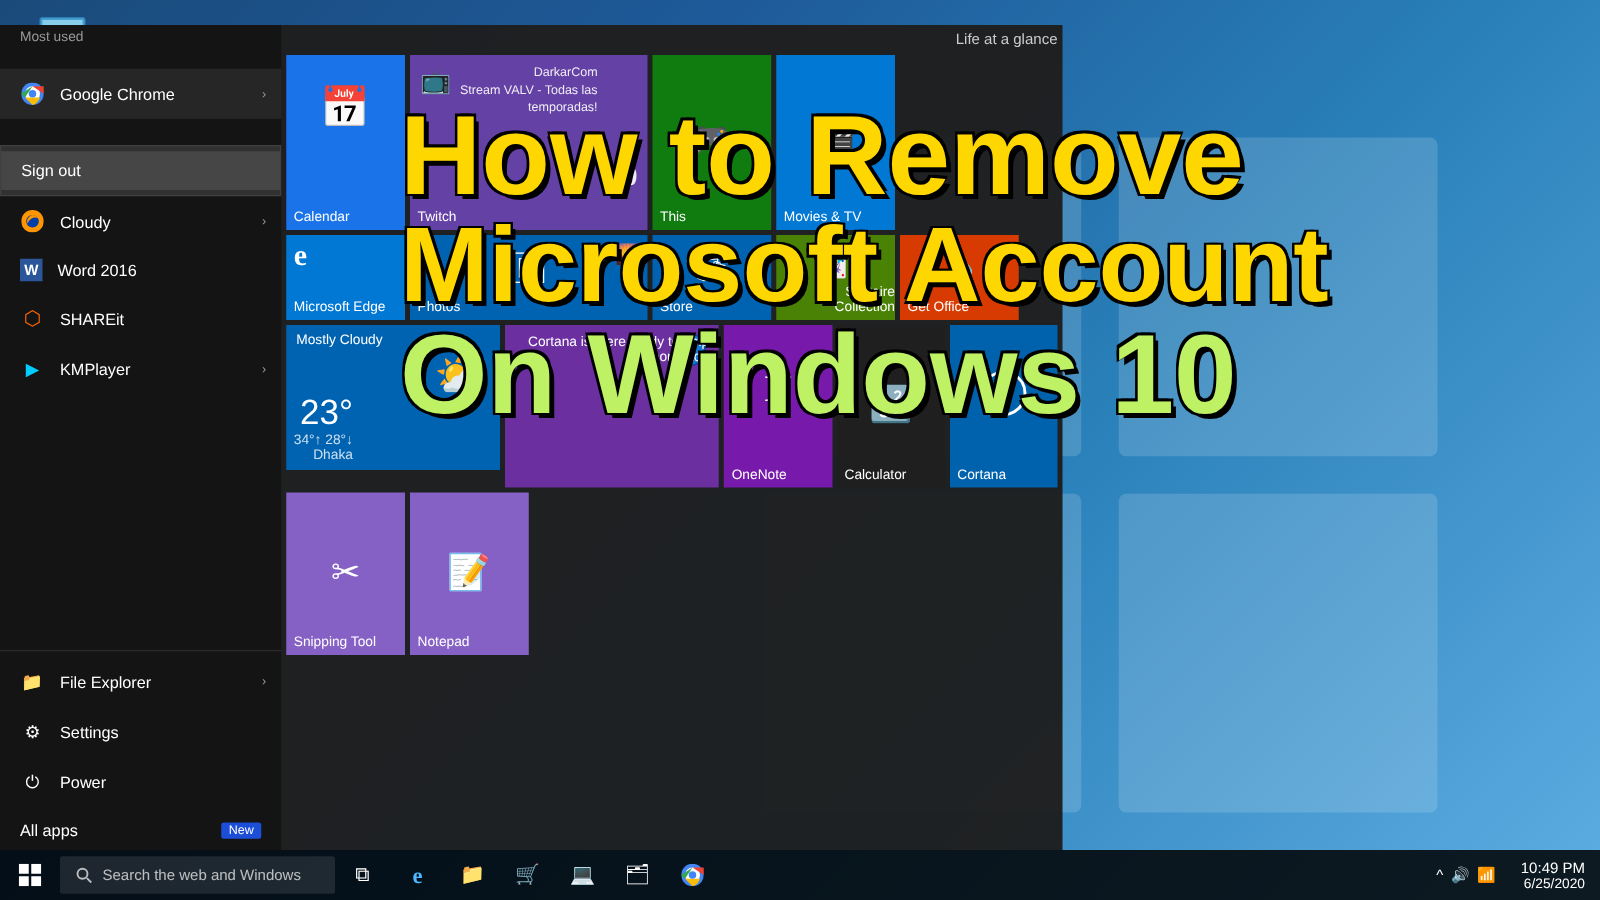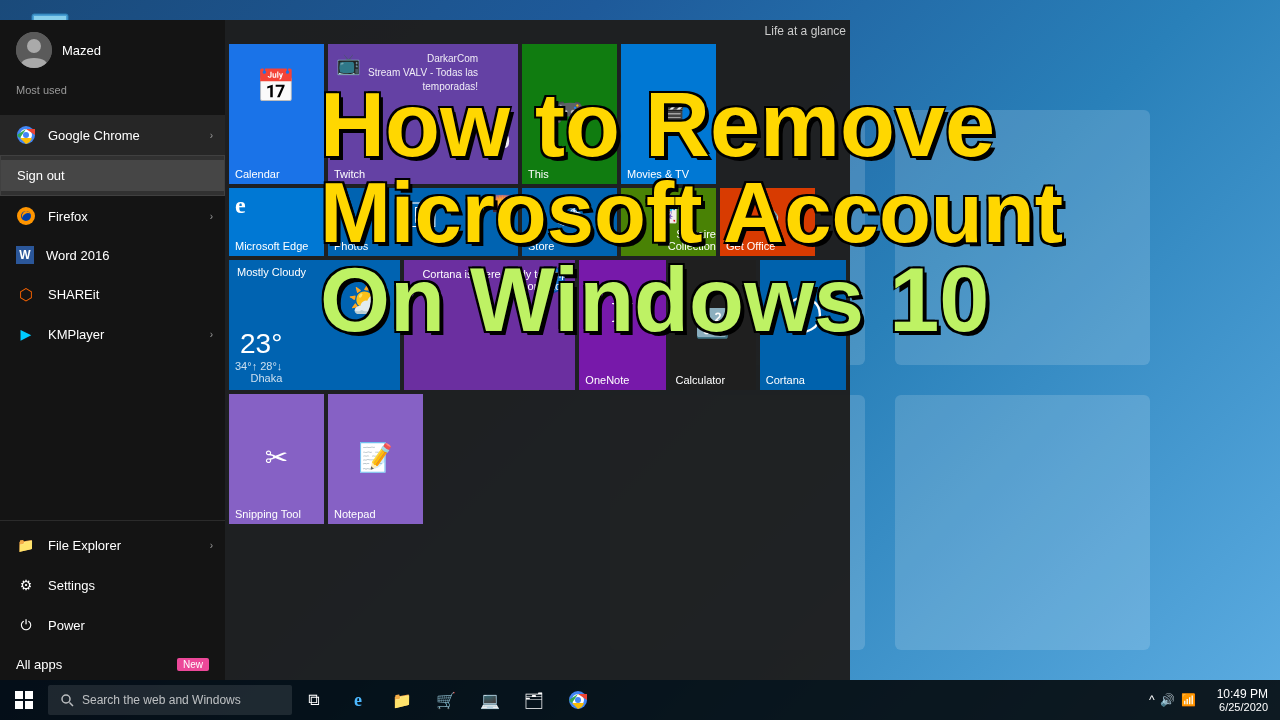--- a/index.html
+++ b/index.html
@@ -186,20 +186,21 @@
       right: 12px;
       font-size: 10px;
       color: #999;
     }
 
     
     .sign-out-box {
       background: rgba(50,50,50,0.98);
       border: 1px solid rgba(100,100,100,0.3);
       padding: 4px 0;
+      margin-top: 21px;
     }
     .sign-out-item {
       background: rgba(255,255,255,0.1);
       padding: 8px 16px;
       color: white;
       font-size: 13px;
       cursor: pointer;
     }
 
     
@@ -297,21 +298,21 @@
       height: 68px;
       background: #498205;
     }
     .tile-getoffice {
       width: 95px;
       height: 68px;
       background: #d83b01;
     }
     .tile-weather {
       width: 190px;
-      height: 130px;
+      height: 116px;
       background: #0063b1;
     }
     .tile-cortana-msg {
       width: 190px;
       height: 130px;
       background: #6b2fa0;
     }
     .tile-onenote {
       width: 95px;
       height: 130px;
@@ -342,21 +343,21 @@
     .all-apps-row {
       display: flex;
       align-items: center;
       justify-content: space-between;
       padding: 8px 16px;
       cursor: pointer;
       color: white;
       font-size: 13px;
     }
     .new-badge {
-      background: #ec4899;
+      background: #1d4ed8;
       color: white;
       font-size: 10px;
       padding: 1px 6px;
       border-radius: 2px;
     }
 
     
     .taskbar {
       position: absolute;
       bottom: 0;
@@ -383,21 +384,21 @@
       cursor: pointer;
       color: white;
       font-size: 18px;
     }
     .taskbar-search {
       display: flex;
       align-items: center;
       background: rgba(255,255,255,0.1);
       border-radius: 2px;
       padding: 4px 12px;
-      width: 244px;
+      width: 220px;
       height: 30px;
       gap: 8px;
       cursor: text;
     }
     .taskbar-search-text {
       color: rgba(255,255,255,0.7);
       font-size: 12px;
     }
     .taskbar-icon-btn {
       width: 44px;
@@ -572,30 +573,20 @@
 <div class="overlay-text">
   <div class="overlay-title">How to  Remove</div>
   <div class="overlay-subtitle">Microsoft Account</div>
   <div class="overlay-line3">On Windows 10</div>
 </div>
 
 <div class="start-menu">
 
   <div class="start-left">
 
-    <div class="user-section">
-      <div class="user-avatar">
-        <svg width="36" height="36" viewBox="0 0 36 36">
-          <circle cx="18" cy="18" r="18" fill="#5a5a5a"></circle>
-          <circle cx="18" cy="14" r="7" fill="#aaa"></circle>
-          <path d="M4 36 Q4 26 18 26 Q32 26 32 36 Z" fill="#aaa"></path>
-        </svg>
-      </div>
-      <span class="user-name">Mazed</span>
-    </div>
 
     <div class="section-label">Most used</div>
 
     <div class="menu-item" style="background: rgba(255,255,255,0.08);">
       <div class="menu-item-icon">
         <svg width="18" height="18" viewBox="0 0 18 18">
           <circle cx="9" cy="9" r="9" fill="#4285f4"></circle>
           <circle cx="9" cy="9" r="6" fill="white"></circle>
           <path d="M9 3 L18 3 A9 9 0 0 1 18 9 Z" fill="#ea4335"></path>
           <path d="M9 3 L3 12 A9 9 0 0 1 0 9 Z" fill="#34a853"></path>
@@ -612,21 +603,21 @@
     </div>
 
     <div class="menu-item">
       <div class="menu-item-icon">
         <svg width="18" height="18" viewBox="0 0 18 18">
           <circle cx="9" cy="9" r="9" fill="#ff9500"></circle>
           <circle cx="9" cy="9" r="5" fill="#003eaa"></circle>
           <path d="M9 4 Q12 4 14 7 Q11 5 8 7 Q6 8 5 11 Q4 8 6 6 Q7 4 9 4Z" fill="#ff9500"></path>
         </svg>
       </div>
-      <span>Firefox</span>
+      <span>Cloudy</span>
       <span class="menu-item-arrow">›</span>
     </div>
 
     <div class="menu-item">
       <div class="menu-item-icon" style="background:#2b579a; color:white; font-size:12px; font-weight:bold; width:18px; height:18px; display:flex; align-items:center; justify-content:center;">W</div>
       <span>Word 2016</span>
     </div>
 
     <div class="menu-item">
       <div class="menu-item-icon" style="color:#ff6600; font-size:16px;">⬡</div>

